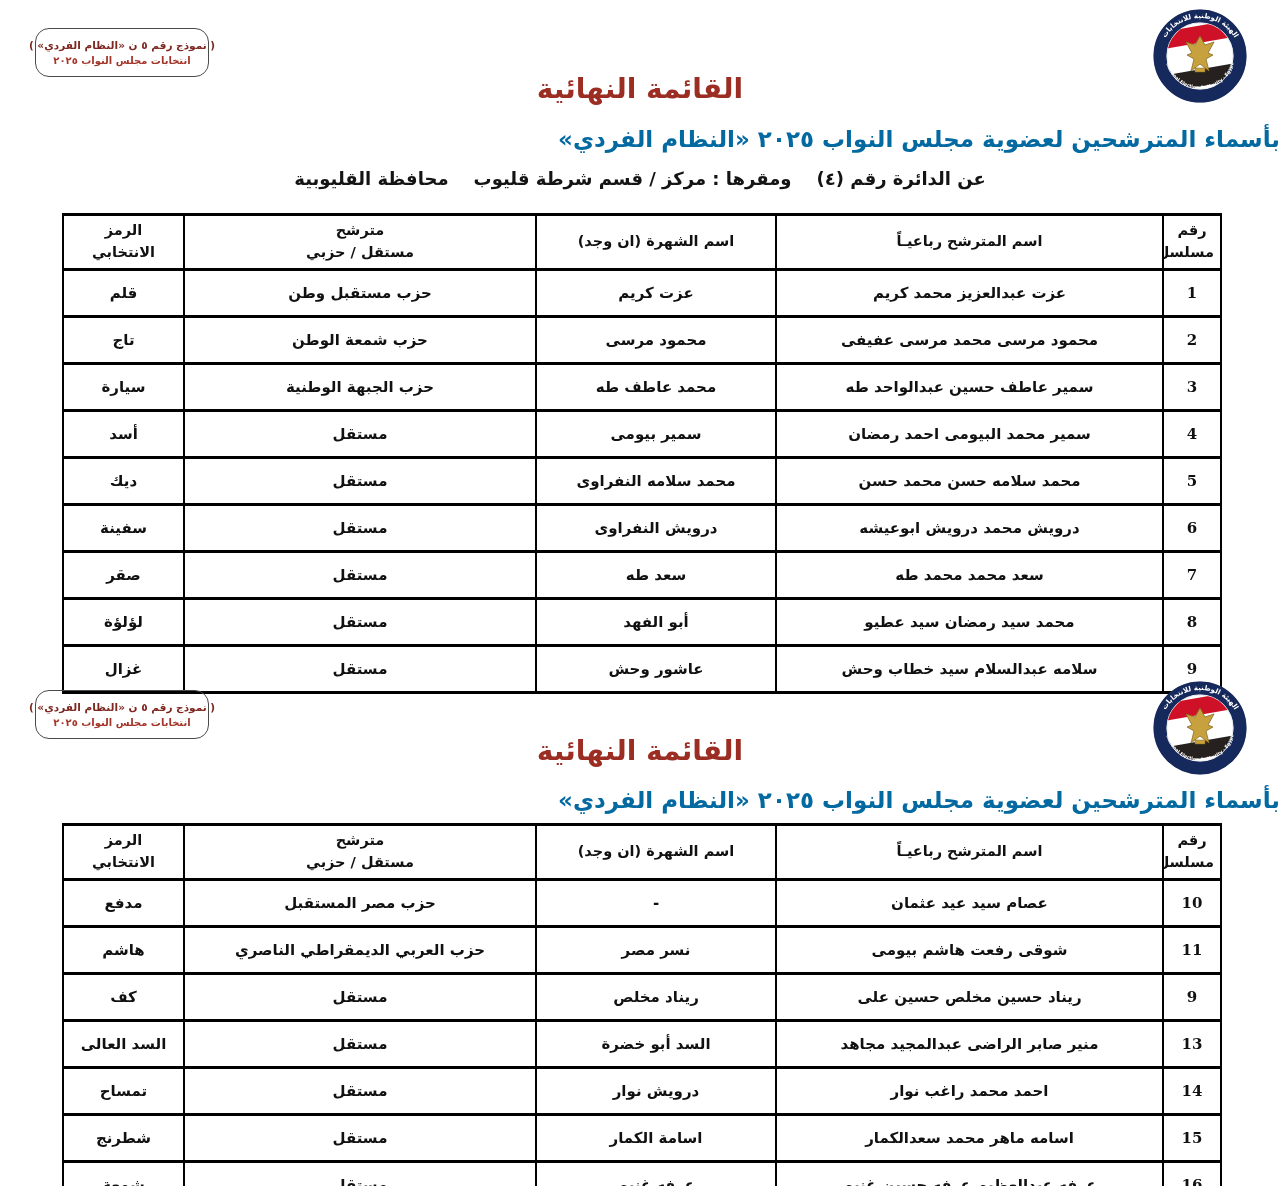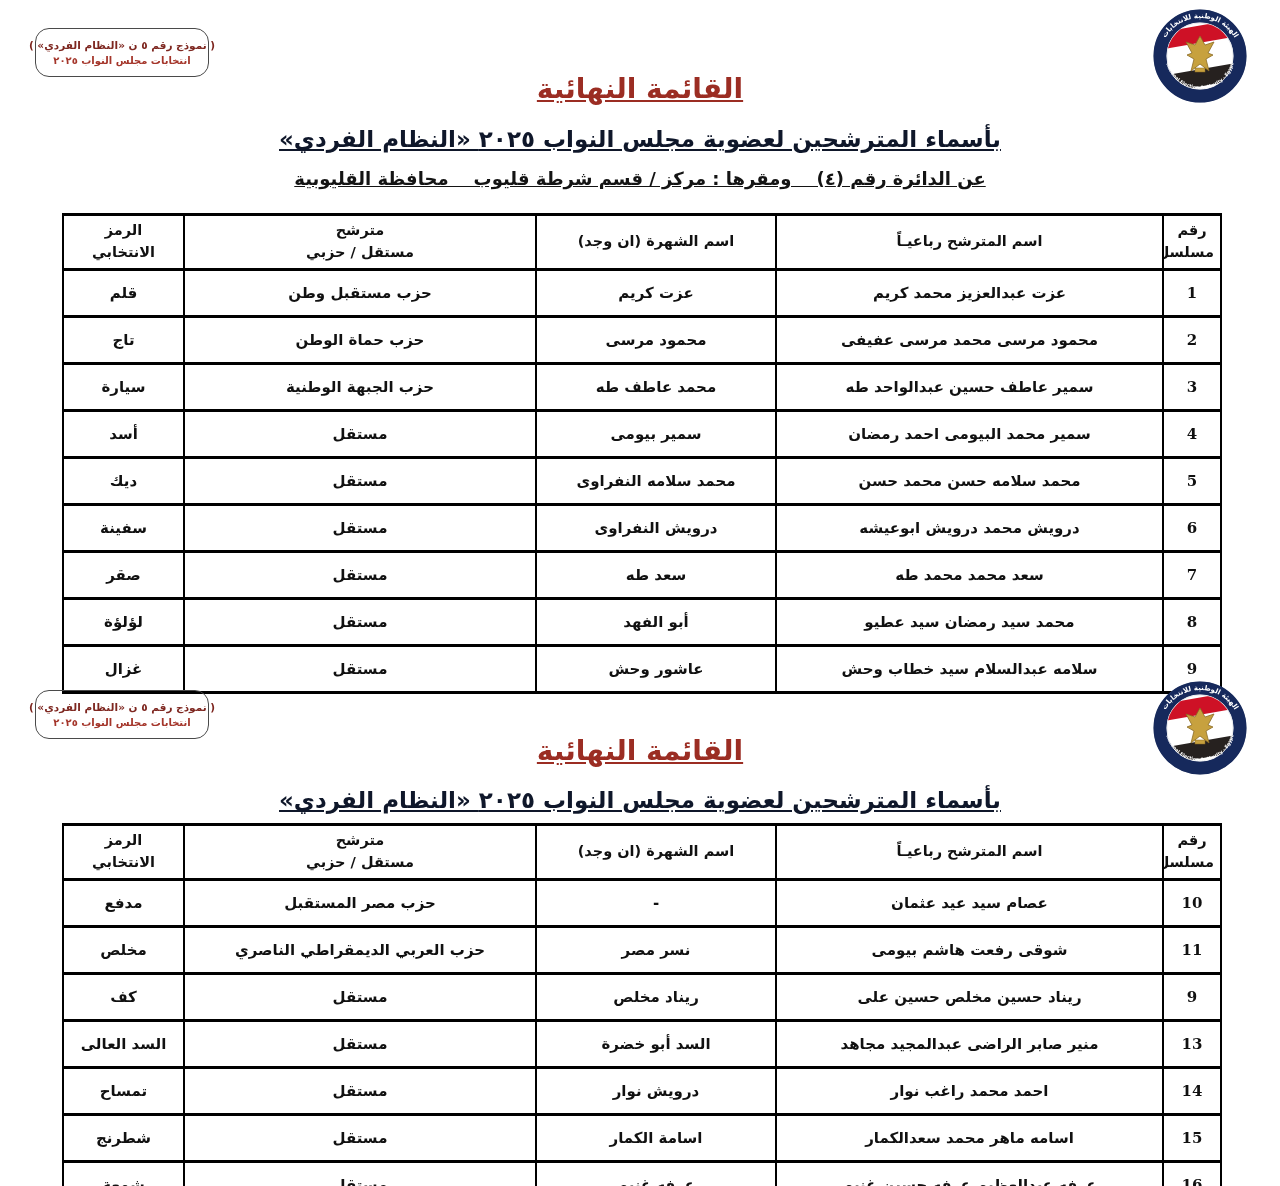--- a/index.html
+++ b/index.html
@@ -14,23 +14,23 @@
   }
   .stamp .l1{font-size:10.5px;font-weight:bold;color:#7e2720;white-space:nowrap;}
   .stamp .l2{font-size:10px;font-weight:bold;color:#a4352a;white-space:nowrap;}
   .stamp1{left:35px;top:28px;}
   .stamp2{left:35px;top:690px;}
   
   .logo{position:absolute;width:96px;height:96px;}
   .logo1{left:1152px;top:8px;}
   .logo2{left:1152px;top:680px;}
   
-  .hline{position:absolute;left:0;right:0;text-align:center;white-space:nowrap;text-decoration:underline;}
+  .hline{position:absolute;left:0;right:0;text-align:center;white-space:nowrap;}
   .title{font-size:28px;font-weight:bold;color:#9b2d23;}
-  .subtitle{font-size:23px;font-weight:bold;color:#0f172a;}
+  .subtitle{font-size:23px;font-weight:bold;color:#0369a1;text-align:right;}
   .district{font-size:18px;font-weight:bold;color:#141414;}
   .t1{top:72px;} .st1{top:126px;} .d1{top:168px;}
   .t2{top:734px;} .st2{top:787px;}
   
   table.cand{
     position:absolute;border-collapse:collapse;table-layout:fixed;width:1158px;left:62px;
     background:#fff;
   }
   .tbl1{top:213px;} .tbl2{top:823px;}
   table.cand th,table.cand td{
@@ -118,21 +118,21 @@
           <td class="c-name">عزت عبدالعزيز محمد كريم</td>
           <td class="c-shohra">عزت كريم</td>
           <td class="c-party">حزب مستقبل وطن</td>
           <td class="c-symbol">قلم</td>
         </tr>
 
         <tr>
           <td class="c-serial">2</td>
           <td class="c-name">محمود مرسى محمد مرسى عفيفى</td>
           <td class="c-shohra">محمود مرسى</td>
-          <td class="c-party">حزب حماة الوطن</td>
+          <td class="c-party">حزب شمعة الوطن</td>
           <td class="c-symbol">تاج</td>
         </tr>
 
         <tr>
           <td class="c-serial">3</td>
           <td class="c-name">سمير عاطف حسين عبدالواحد طه</td>
           <td class="c-shohra">محمد عاطف طه</td>
           <td class="c-party">حزب الجبهة الوطنية</td>
           <td class="c-symbol">سيارة</td>
         </tr>
@@ -256,21 +256,21 @@
           <td class="c-shohra">-</td>
           <td class="c-party">حزب مصر المستقبل</td>
           <td class="c-symbol">مدفع</td>
         </tr>
 
         <tr>
           <td class="c-serial">11</td>
           <td class="c-name">شوقى رفعت هاشم بيومى</td>
           <td class="c-shohra">نسر مصر</td>
           <td class="c-party">حزب العربي الديمقراطي الناصري</td>
-          <td class="c-symbol">مخلص</td>
+          <td class="c-symbol">هاشم</td>
         </tr>
 
         <tr>
           <td class="c-serial">9</td>
           <td class="c-name">ريناد حسين مخلص حسين على</td>
           <td class="c-shohra">ريناد مخلص</td>
           <td class="c-party">مستقل</td>
           <td class="c-symbol">كف</td>
         </tr>
 

